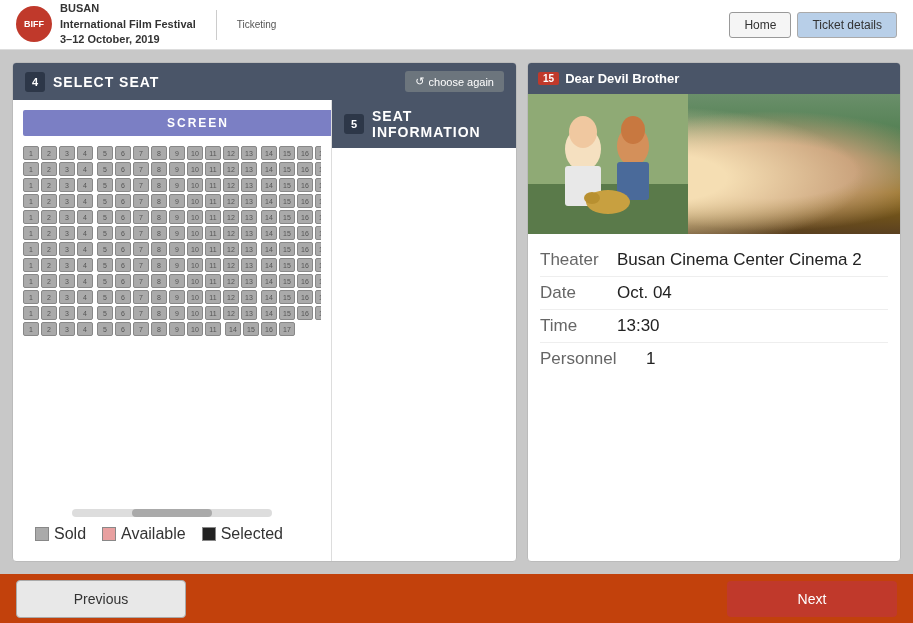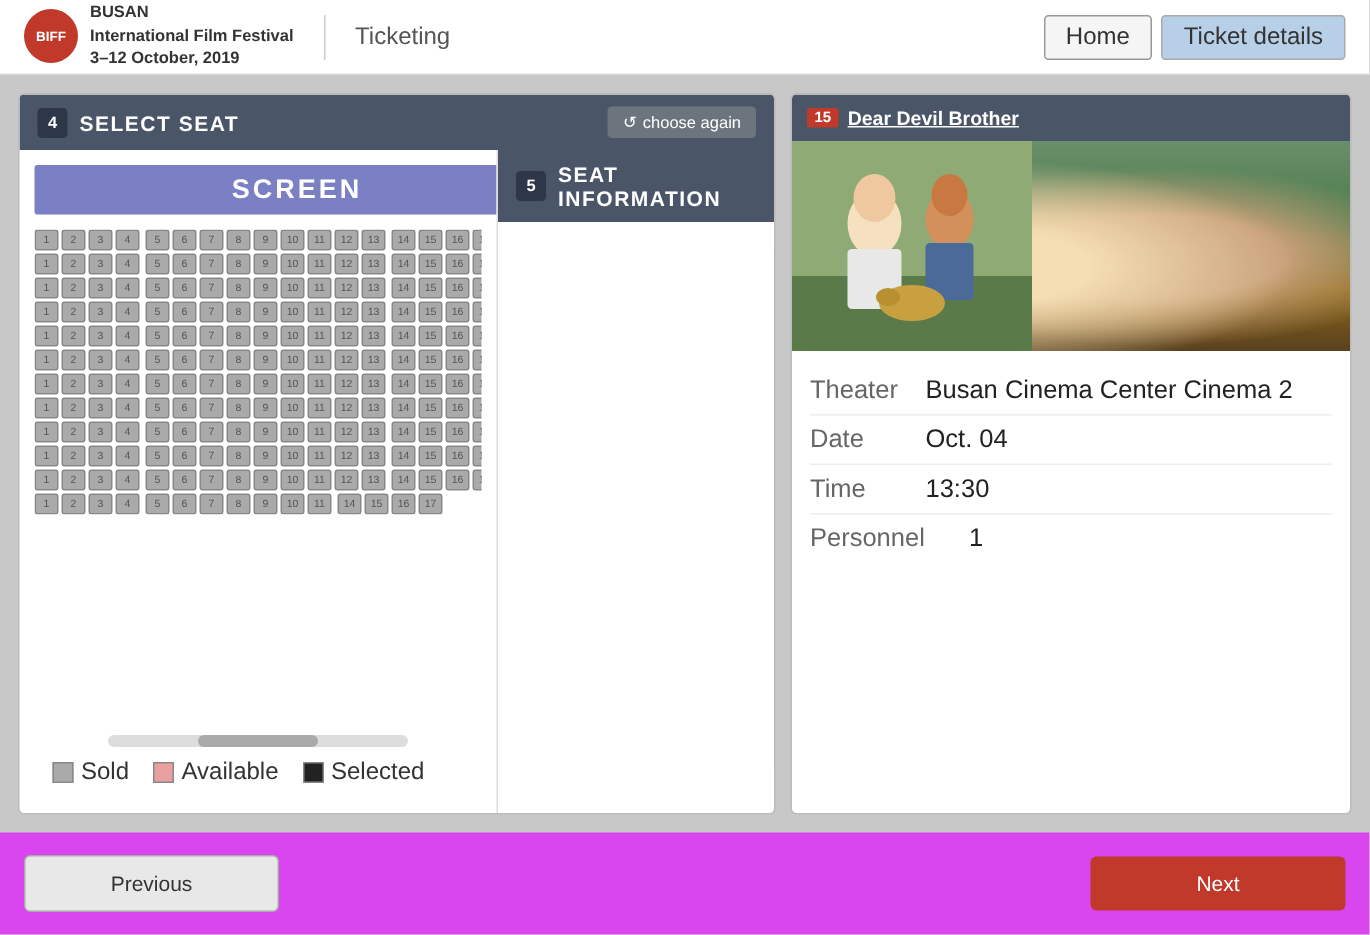--- a/index.html
+++ b/index.html
@@ -48,31 +48,31 @@
       color: #333;
       line-height: 1.4;
     }
     .header-divider {
       width: 1px;
       height: 30px;
       background: #ccc;
       margin: 0 20px;
     }
     .header-ticketing {
-      font-size: 16px;
+      font-size: 10px;
       color: #555;
       flex: 1;
     }
     .header-buttons {
       display: flex;
       gap: 6px;
     }
     .header-btn {
       padding: 5px 14px;
-      font-size: 16px;
+      font-size: 12px;
       border: 1px solid #999;
       background: #f5f5f5;
       border-radius: 3px;
       cursor: pointer;
       color: #333;
     }
     .header-btn.active {
       background: #b8cfe8;
       border-color: #aaa;
     }
@@ -132,21 +132,21 @@
       padding: 4px 10px;
       font-size: 11px;
       cursor: pointer;
       display: flex;
       align-items: center;
       gap: 4px;
     }
     .screen-bar {
       background: #7b7fc4;
       color: white;
-      font-size: 18px;
+      font-size: 12px;
       font-weight: bold;
       letter-spacing: 2px;
       text-align: center;
       padding: 6px 0;
       width: 350px;
       border-radius: 2px;
     }
     .seat {
       width: 16px;
       height: 14px;
@@ -207,21 +207,20 @@
       background: #c0392b;
       color: white;
       font-size: 10px;
       font-weight: bold;
       padding: 1px 5px;
       border-radius: 2px;
     }
     .movie-title {
       font-size: 13px;
       font-weight: bold;
-      text-decoration: underline;
     }
     .movie-thumbnail {
       width: 100%;
       height: 140px;
       background: linear-gradient(135deg, #c8a87a 0%, #8b6914 30%, #d4a853 50%, #e8c070 70%, #a0784a 100%);
       position: relative;
       overflow: hidden;
       display: flex;
       align-items: center;
       justify-content: center;
@@ -253,22 +252,22 @@
       width: 65px;
       flex-shrink: 0;
     }
     .detail-value {
       color: #222;
       font-weight: 500;
     }
 
     
     .footer {
-      background: #d946ef;
-      height: 68px;
+      background: #c2410c;
+      height: 49px;
       display: flex;
       align-items: center;
       justify-content: space-between;
       padding: 16px 16px;
       flex-shrink: 0;
     }
     .prev-btn {
       background: #e8e8e8;
       border: 1px solid #aaa;
       border-radius: 4px;

